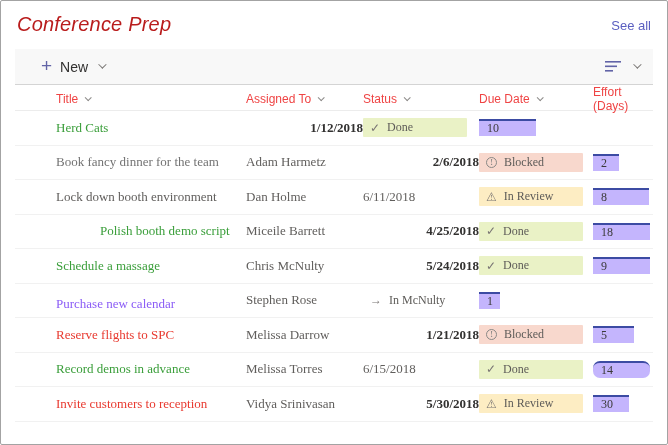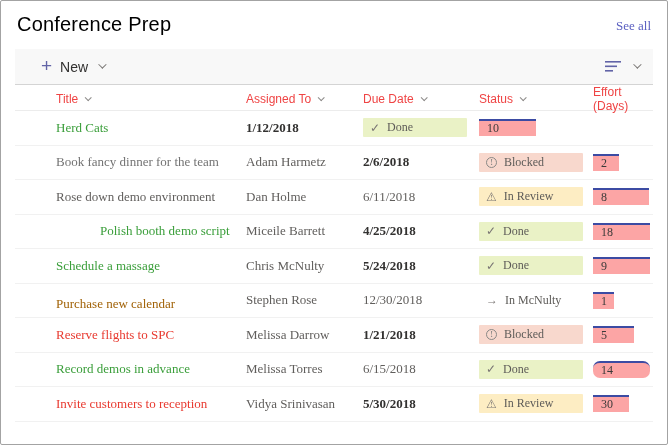--- a/index.html
+++ b/index.html
@@ -14,24 +14,24 @@
     border:1px solid #a3a3a3;
     border-radius:2px;
     overflow:hidden;
   }
   .title-row {
     display:flex; justify-content:space-between; align-items:flex-start;
     padding:12px 16px 0 16px;
     height:48px;
   }
   .page-title {
-    font-size:20px; font-weight:400; color:#000000; letter-spacing:.2px;
+    font-size:20px; font-weight:400; color:#b91c1c; letter-spacing:.2px;font-style:italic;
   }
   .see-all {
-    font-size:13px; color:#5a5fc0; text-decoration:none; cursor:pointer; margin-top:5px;font-family:Liberation Serif, serif;
+    font-size:13px; color:#5a5fc0; text-decoration:none; cursor:pointer; margin-top:5px;
   }
   .toolbar {
     margin:0 14px; height:36px;
     background:#f8f8f8;
     border-bottom:1px solid #d4d4d4;
     display:flex; justify-content:space-between; align-items:center;
     padding:0 14px 0 26px;
   }
   .new-button {
     display:flex; align-items:center; gap:8px;
@@ -66,36 +66,36 @@
   .row {
     display:grid;
     grid-template-columns:190px 117px 116px 114px 62px;
     padding-left:41px;
     height:34.5px; align-items:center;
     border-bottom:1px solid #f1f1f1;
     font-size:13px; cursor:pointer;
   }
   .cell-assigned { color:#605e5c; }
   .cell-due { color:#605e5c; }
-  .cell-due.bold { color:#323130; font-weight:700; }
+  .cell-due.bold { color:#323130; font-weight:700;text-align:right; }
   .status-pill {
     display:inline-flex; align-items:center; gap:7px;
     width:104px; height:19px; padding:0 7px;
     font-size:12px; color:#5d5b58;
     border-radius:1px;
   }
   .status-icon { color:#7a7674; font-size:12px; line-height:1; }
   .icon-circle {
     width:11px; height:11px; border:1px solid #8a8886; border-radius:50%;
     display:inline-flex; align-items:center; justify-content:center;
     font-size:8px; color:#8a8886; font-weight:700; flex:0 0 auto;
   }
   .effort-bar {
     height:17px;
-    background:#fca5a5;
+    background:#c4b5fd;
     border-top:2px solid #3c4ba3;
     display:flex; align-items:center;
     padding-left:8px;
     font-size:12px; color:#3b3a39;
   }
 </style>
 </head>
 <body>
 
 <div class="page">
@@ -124,25 +124,25 @@
   <div class="thead">
     <div class="th">
       <span>Title</span>
       <span class="chev"></span>
     </div>
     <div class="th">
       <span>Assigned To</span>
       <span class="chev"></span>
     </div>
     <div class="th">
+      <span>Status</span>
+      <span class="chev"></span>
+    </div>
+    <div class="th">
       <span>Due Date</span>
-      <span class="chev"></span>
-    </div>
-    <div class="th">
-      <span>Status</span>
       <span class="chev"></span>
     </div>
     <div class="th">
       <span>Effort (Days)</span>
     </div>
   </div>
 
   <div class="tbody" id="rows">
   <div class="row">
     <div class="cell-title" style="color: rgb(58, 158, 58);">Herd Cats</div>
@@ -167,21 +167,21 @@
         <span class="icon-circle">!</span>
         <span>Blocked</span>
       </span>
     </div>
     <div class="cell-effort">
       <div class="effort-bar" style="width: 26px;">2</div>
     </div>
   </div>
 
   <div class="row">
-    <div class="cell-title" style="color: rgb(96, 94, 92);">Rose down demo environment</div>
+    <div class="cell-title" style="color: rgb(96, 94, 92);">Lock down booth environment</div>
     <div class="cell-assigned">Dan Holme</div>
     <div class="cell-due">6/11/2018</div>
     <div class="cell-status">
       <span class="status-pill" style="background: rgb(253, 237, 195);">
         <span class="status-icon">⚠</span>
         <span>In Review</span>
       </span>
     </div>
     <div class="cell-effort">
       <div class="effort-bar" style="width: 56px;">8</div>
@@ -212,23 +212,22 @@
         <span class="status-icon">✓</span>
         <span>Done</span>
       </span>
     </div>
     <div class="cell-effort">
       <div class="effort-bar" style="width: 57px;">9</div>
     </div>
   </div>
 
   <div class="row">
-    <div class="cell-title" style="color: #a16207; margin-top: 8px;">Purchase new calendar</div>
+    <div class="cell-title" style="color: #8b5cf6; margin-top: 8px;">Purchase new calendar</div>
     <div class="cell-assigned">Stephen Rose</div>
-    <div class="cell-due">12/30/2018</div>
     <div class="cell-status">
       <span class="status-pill" style="background: transparent;">
         <span class="status-icon">→</span>
         <span>In McNulty</span>
       </span>
     </div>
     <div class="cell-effort">
       <div class="effort-bar" style="width: 21px;">1</div>
     </div>
   </div>

